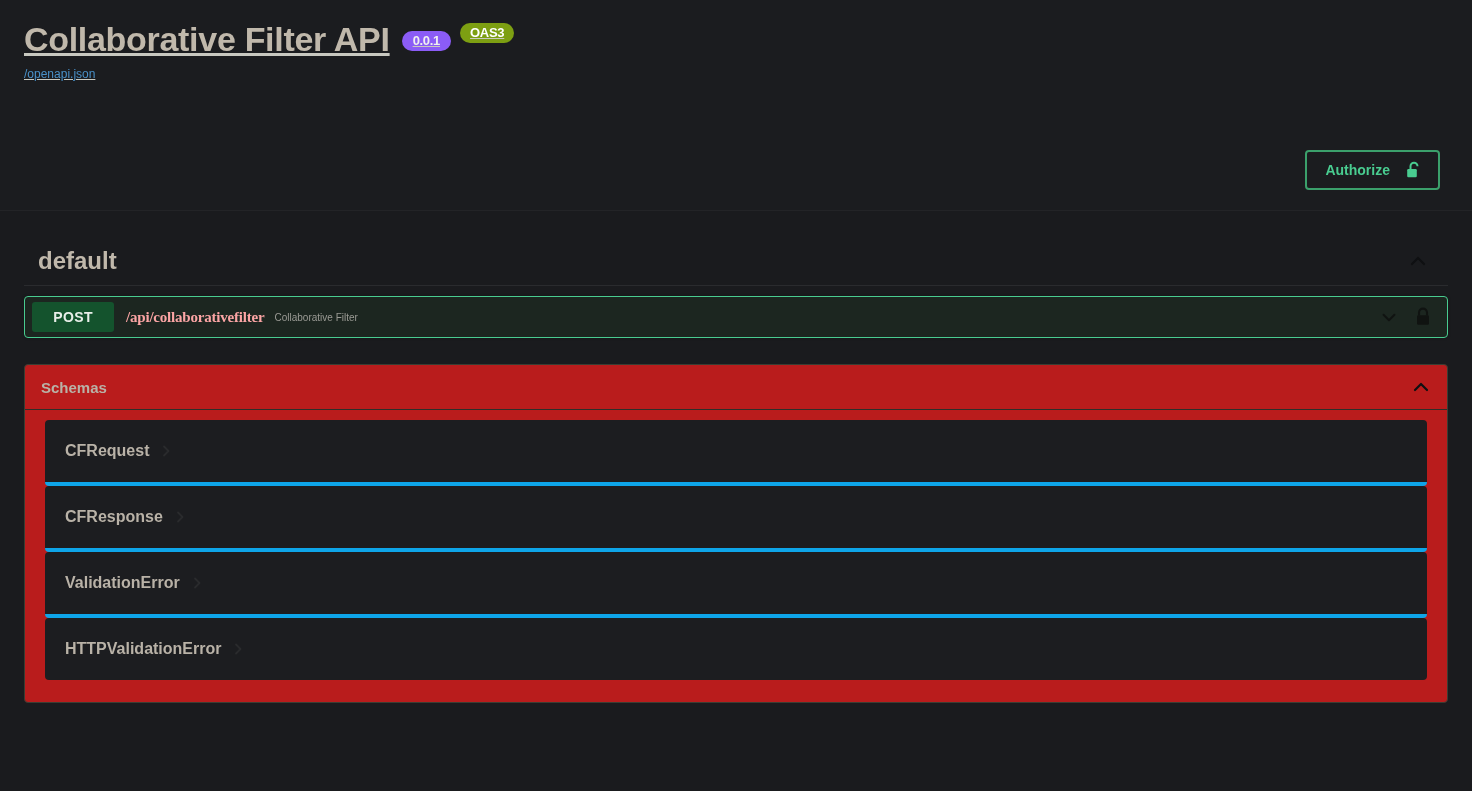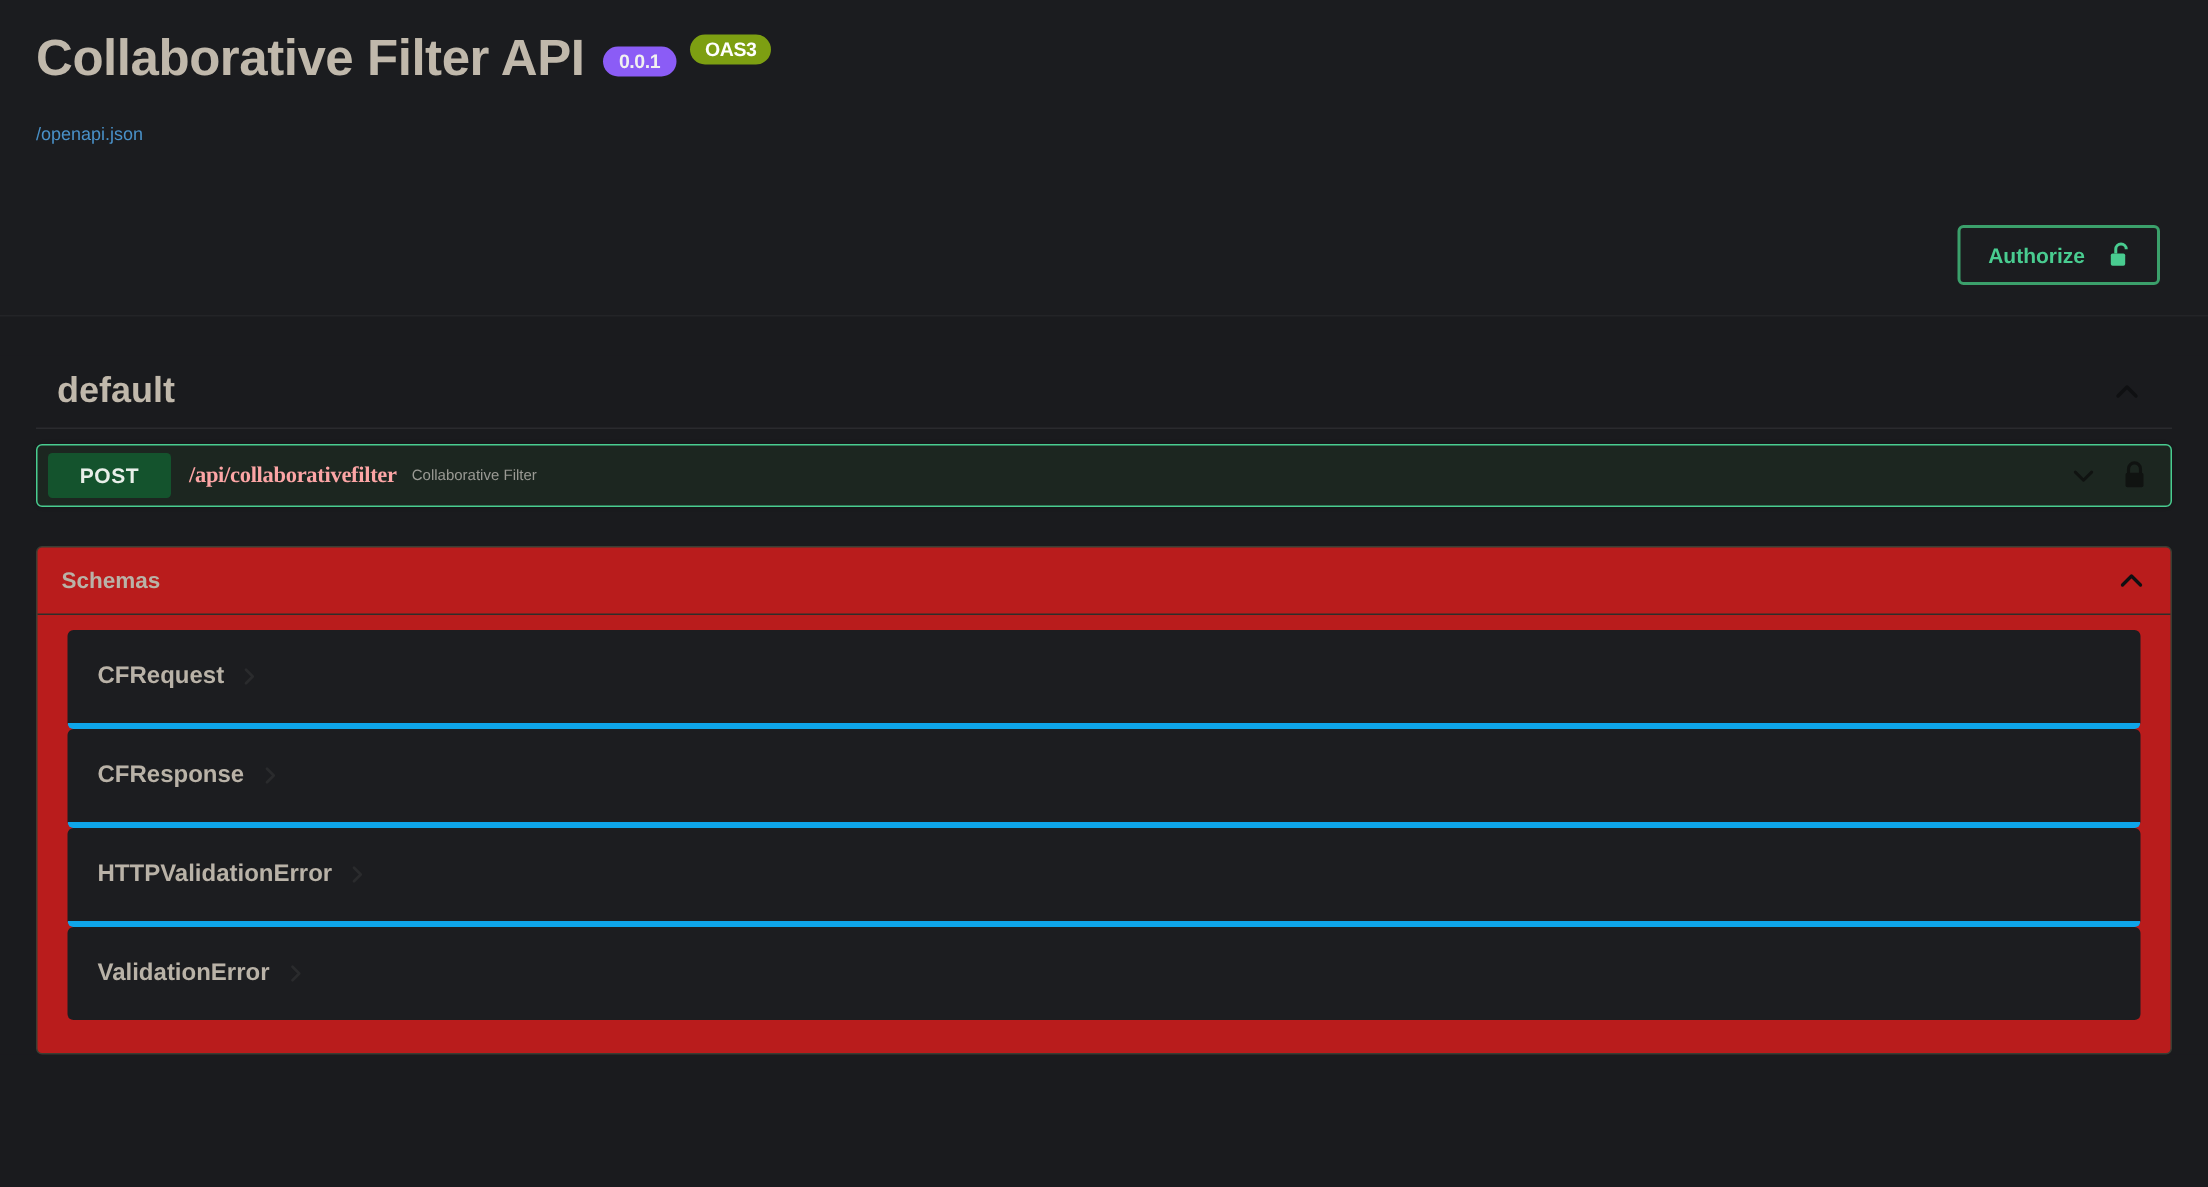--- a/index.html
+++ b/index.html
@@ -19,20 +19,21 @@
   .information-container {
     background: #1b1c1f;
     border-bottom: 1px solid #232427;
     padding: 0;
     height: 211px;
     box-sizing: border-box;
     position: relative;
   }
   .info-inner {
     padding: 18px 24px 0 24px;
+    text-decoration: underline;
   }
   .api-title {
     font-size: 34px;
     font-weight: bold;
     color: #c0b8ab;
     line-height: 1.25;
     margin: 0;
     display: flex;
     align-items: center;
     letter-spacing: -0.3px;
@@ -64,21 +65,21 @@
     color: #ffffff;
     border-radius: 57px;
     padding: 3px 10px 4px 10px;
     margin-left: 9px;
     line-height: 1;
     vertical-align: middle;
     position: relative;
     top: -6px;
   }
   .api-url {
-    margin-top: 21px;
+    margin-top: 6px;
     font-size: 12px;
   }
   .api-url a {
     color: #4990c7;
     text-decoration: none;
   }
 
   
   .auth-wrapper {
     position: absolute;
@@ -329,37 +330,37 @@
             <span class="chev-right">
               <svg width="14" height="14" viewBox="0 0 14 14" aria-hidden="true">
                 <path d="M5 2.5l4.5 4.5L5 11.5" fill="none" stroke="#2a2b2d" stroke-width="1.8" stroke-linecap="round" stroke-linejoin="round"></path>
               </svg>
             </span>
           </div>
         </div>
 
         <div class="model-container">
           <div class="model-box">
+            <span class="model-title">ValidationError</span>
+            <span class="chev-right">
+              <svg width="14" height="14" viewBox="0 0 14 14" aria-hidden="true">
+                <path d="M5 2.5l4.5 4.5L5 11.5" fill="none" stroke="#2a2b2d" stroke-width="1.8" stroke-linecap="round" stroke-linejoin="round"></path>
+              </svg>
+            </span>
+          </div>
+        </div>
+
+        <div class="model-container">
+          <div class="model-box">
             <span class="model-title">HTTPValidationError</span>
             <span class="chev-right">
               <svg width="14" height="14" viewBox="0 0 14 14" aria-hidden="true">
                 <path d="M5 2.5l4.5 4.5L5 11.5" fill="none" stroke="#2a2b2d" stroke-width="1.8" stroke-linecap="round" stroke-linejoin="round"></path>
               </svg>
             </span>
           </div>
         </div>
 
-        <div class="model-container">
-          <div class="model-box">
-            <span class="model-title">ValidationError</span>
-            <span class="chev-right">
-              <svg width="14" height="14" viewBox="0 0 14 14" aria-hidden="true">
-                <path d="M5 2.5l4.5 4.5L5 11.5" fill="none" stroke="#2a2b2d" stroke-width="1.8" stroke-linecap="round" stroke-linejoin="round"></path>
-              </svg>
-            </span>
-          </div>
-        </div>
-
       </div>
     </section>
 
   </div>
 </div>
 
 </body></html>

